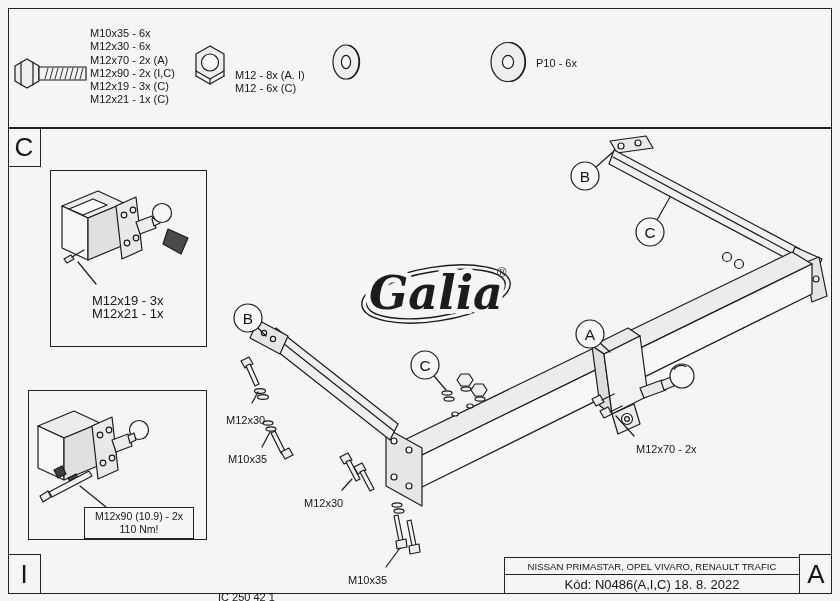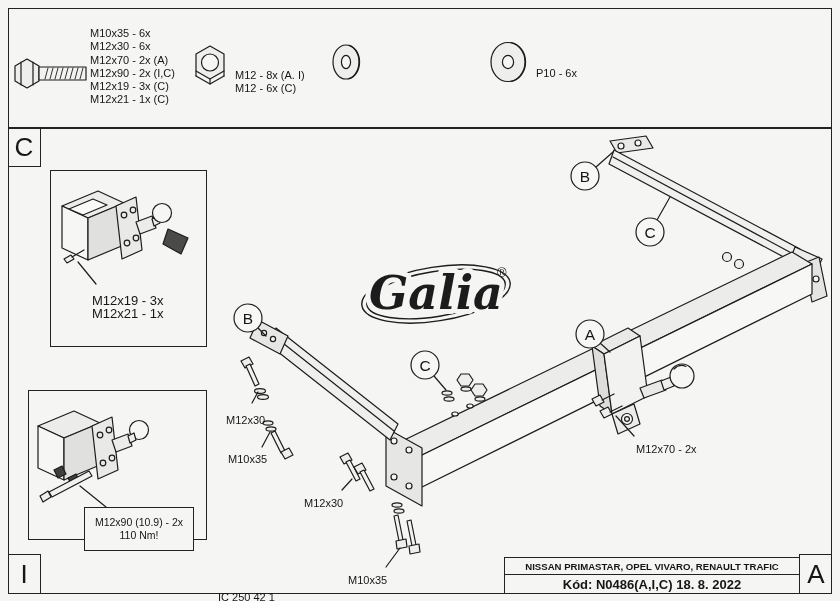--- a/index.html
+++ b/index.html
@@ -11,26 +11,26 @@
   }
   .art { position: absolute; left: 0; top: 0; width: 840px; height: 601px; }
   .frame { position: absolute; left: 8px; top: 8px; width: 824px; height: 586px;
            border: 1.6px solid #222; pointer-events: none; }
   .hline { position: absolute; background: #222; height: 1.6px; }
   .lbl { position: absolute; font-size: 11px; line-height: 13.3px; white-space: nowrap; margin-top: 12px; }
   .sm  { font-size: 13px; line-height: 13px; }
   .corner { position: absolute; display: flex; align-items: center; justify-content: center;
             font-size: 26px; }
   .box { position: absolute; border: 1.5px solid #222; }
-  .torque-box { position: absolute; left: 84px; top: 507px; width: 110px; height: 44px;
+  .torque-box { position: absolute; left: 84px; top: 507px; width: 110px; height: 32px;
                 border: 1.4px solid #222; display: flex; flex-direction: column;
                 align-items: center; justify-content: center; font-size: 10.5px;
                 line-height: 13px; text-align: center; background: #f5f5f3; }
   .title-block { position: absolute; left: 504px; top: 557px; width: 295px; height: 37px;
-                 border-top: 1.6px solid #222; border-left: 1.6px solid #222; font-weight: bold; }
+                 border-top: 1.6px solid #222; border-left: 1.6px solid #222; }
   .title-row1 { height: 17px; border-bottom: 1.4px solid #222; display: flex;
                 align-items: center; justify-content: center; font-size: 9.6px; }
   .title-row2 { height: 18px; display: flex; align-items: center; justify-content: center;
                 font-size: 13px; }
 </style>
 </head>
 <body>
 
 <div class="page">
 
@@ -273,21 +273,21 @@
     <div>M12x19 - 3x (C)</div>
     <div>M12x21 - 1x (C)</div>
   </div>
 
   <div class="lbl" style="left:235px;top:57px">
     <div>M12 - 8x (A. I)</div>
     <div>M12 - 6x (C)</div>
   </div>
 
 
-  <div class="lbl" style="left:536px;top:55px">
+  <div class="lbl" style="left:536px;top:45px">
     <div>P10 - 6x</div>
   </div>
 
   <div class="lbl sm" style="left:92px;top:282px">
     <div>M12x19 - 3x</div>
     <div>M12x21 - 1x</div>
   </div>
 
   <div class="torque-box">
     <div>M12x90 (10.9) - 2x</div>

